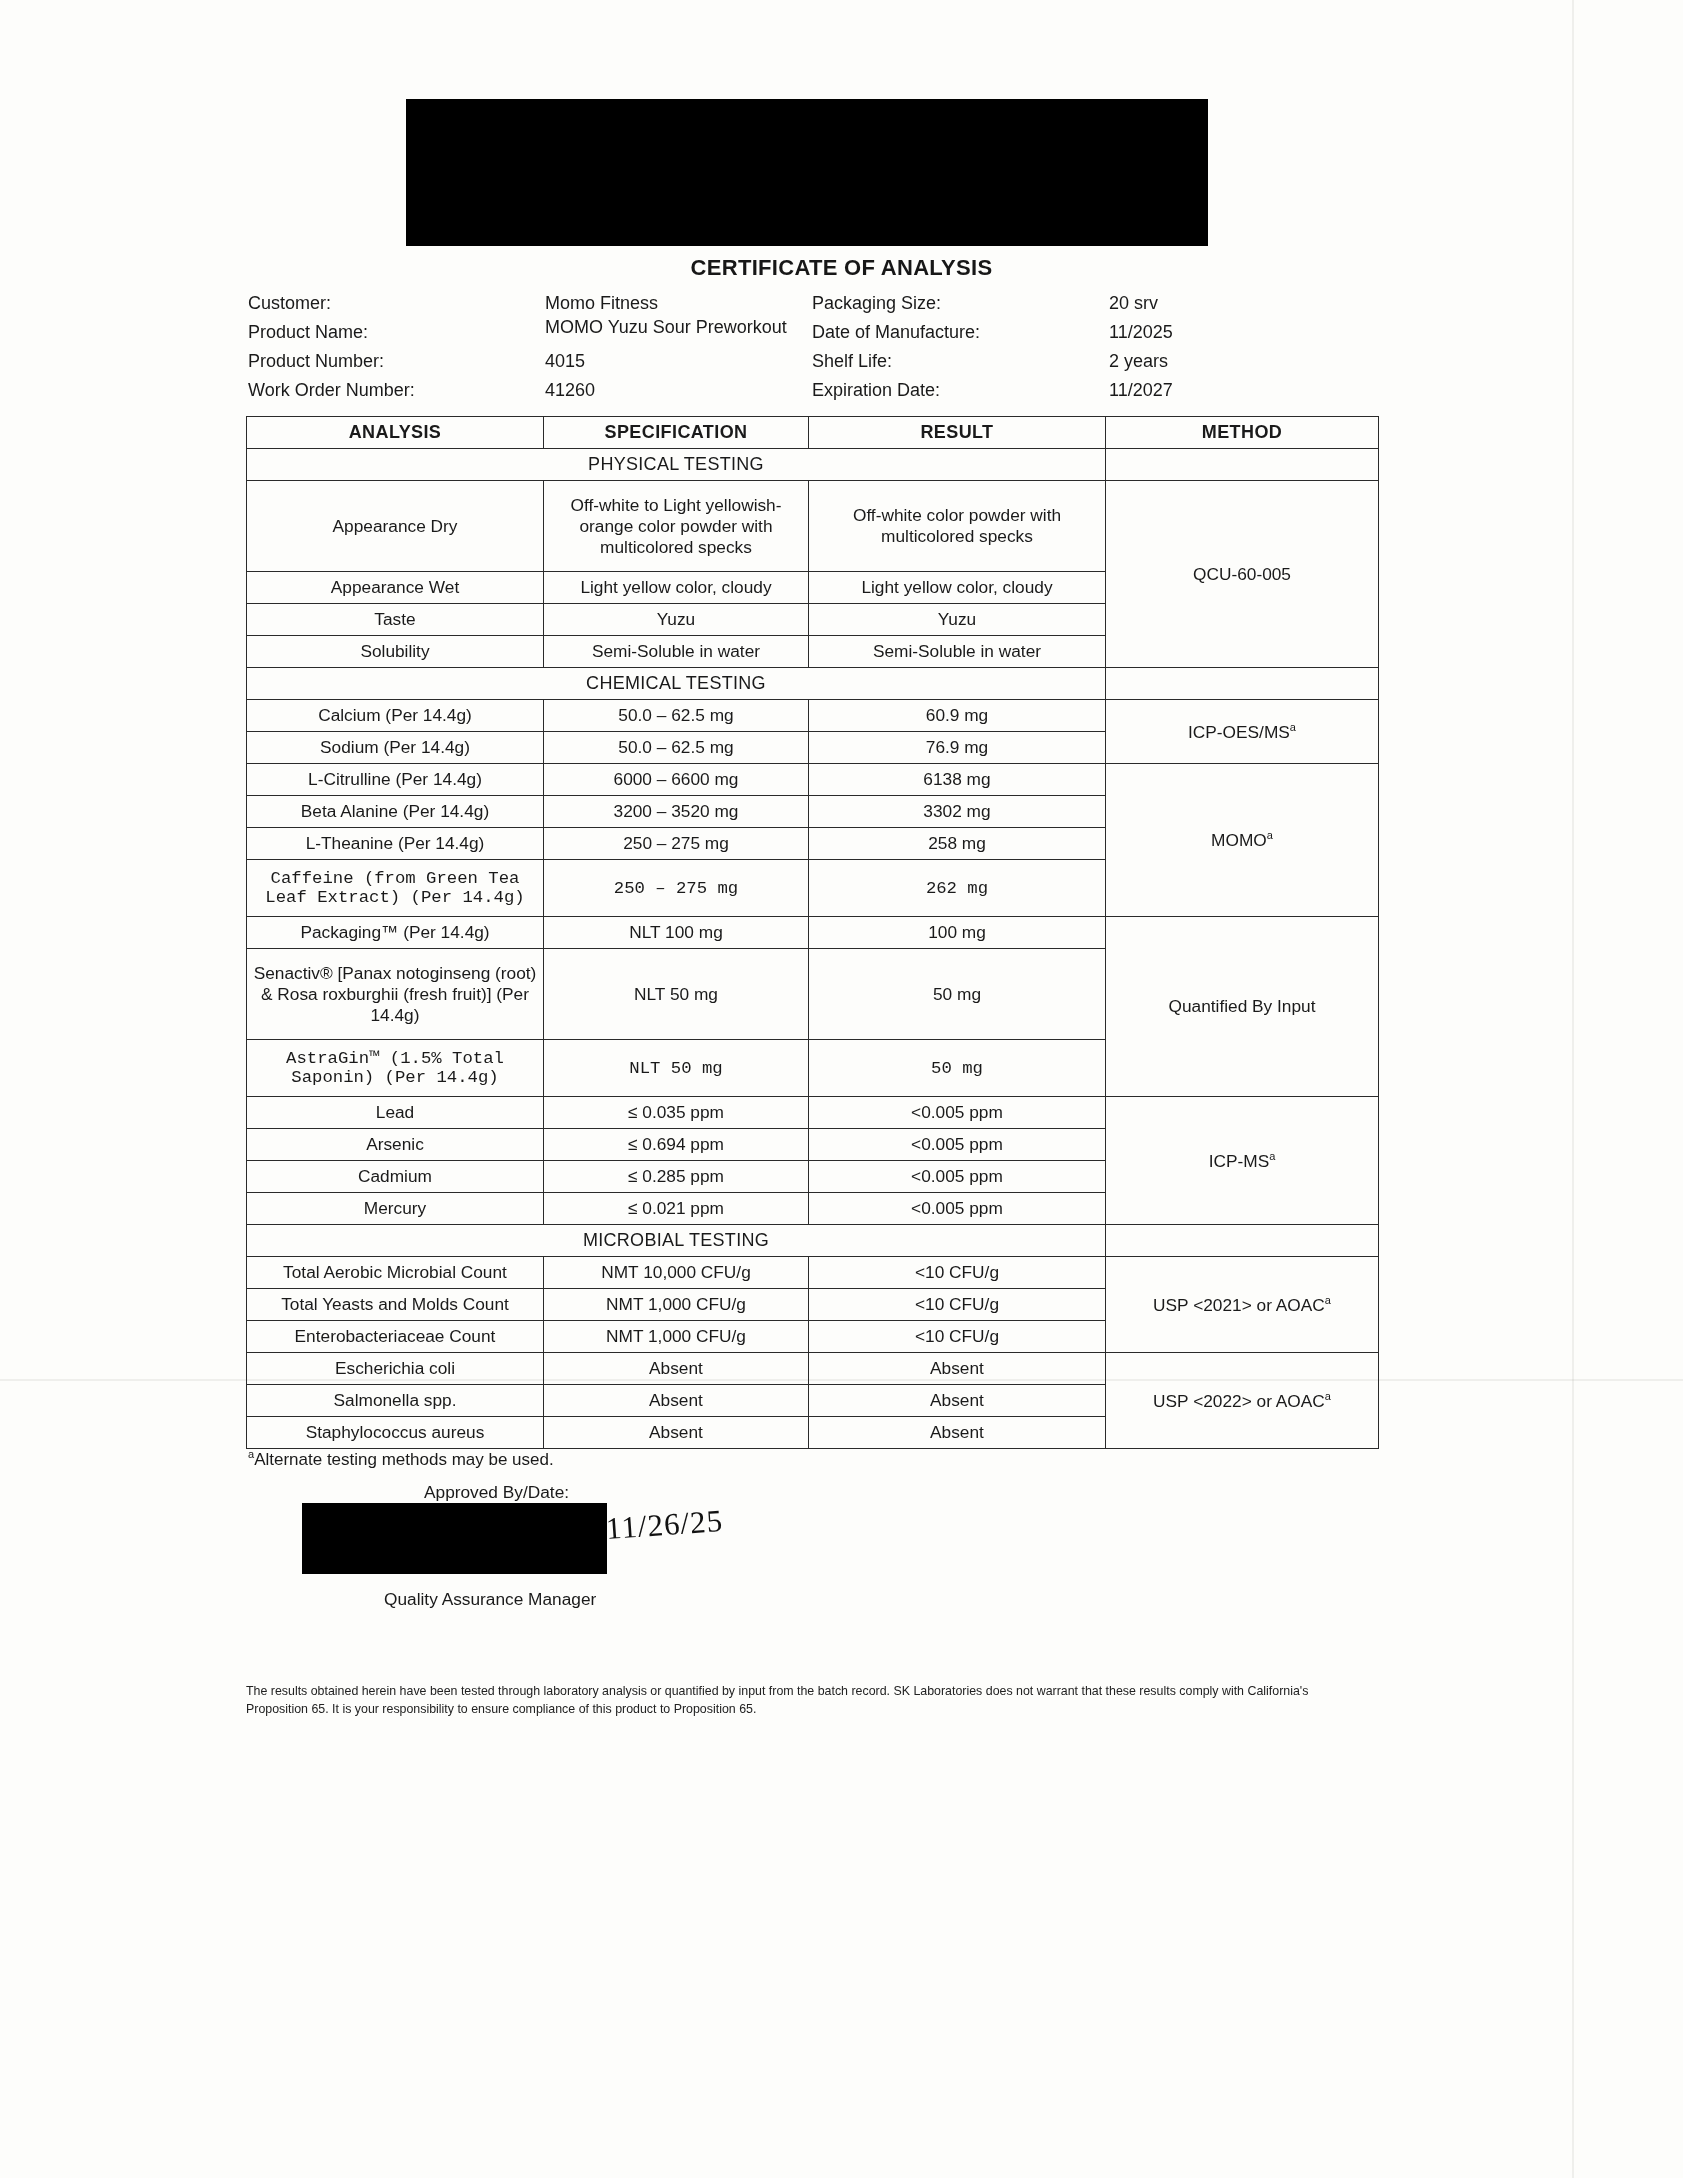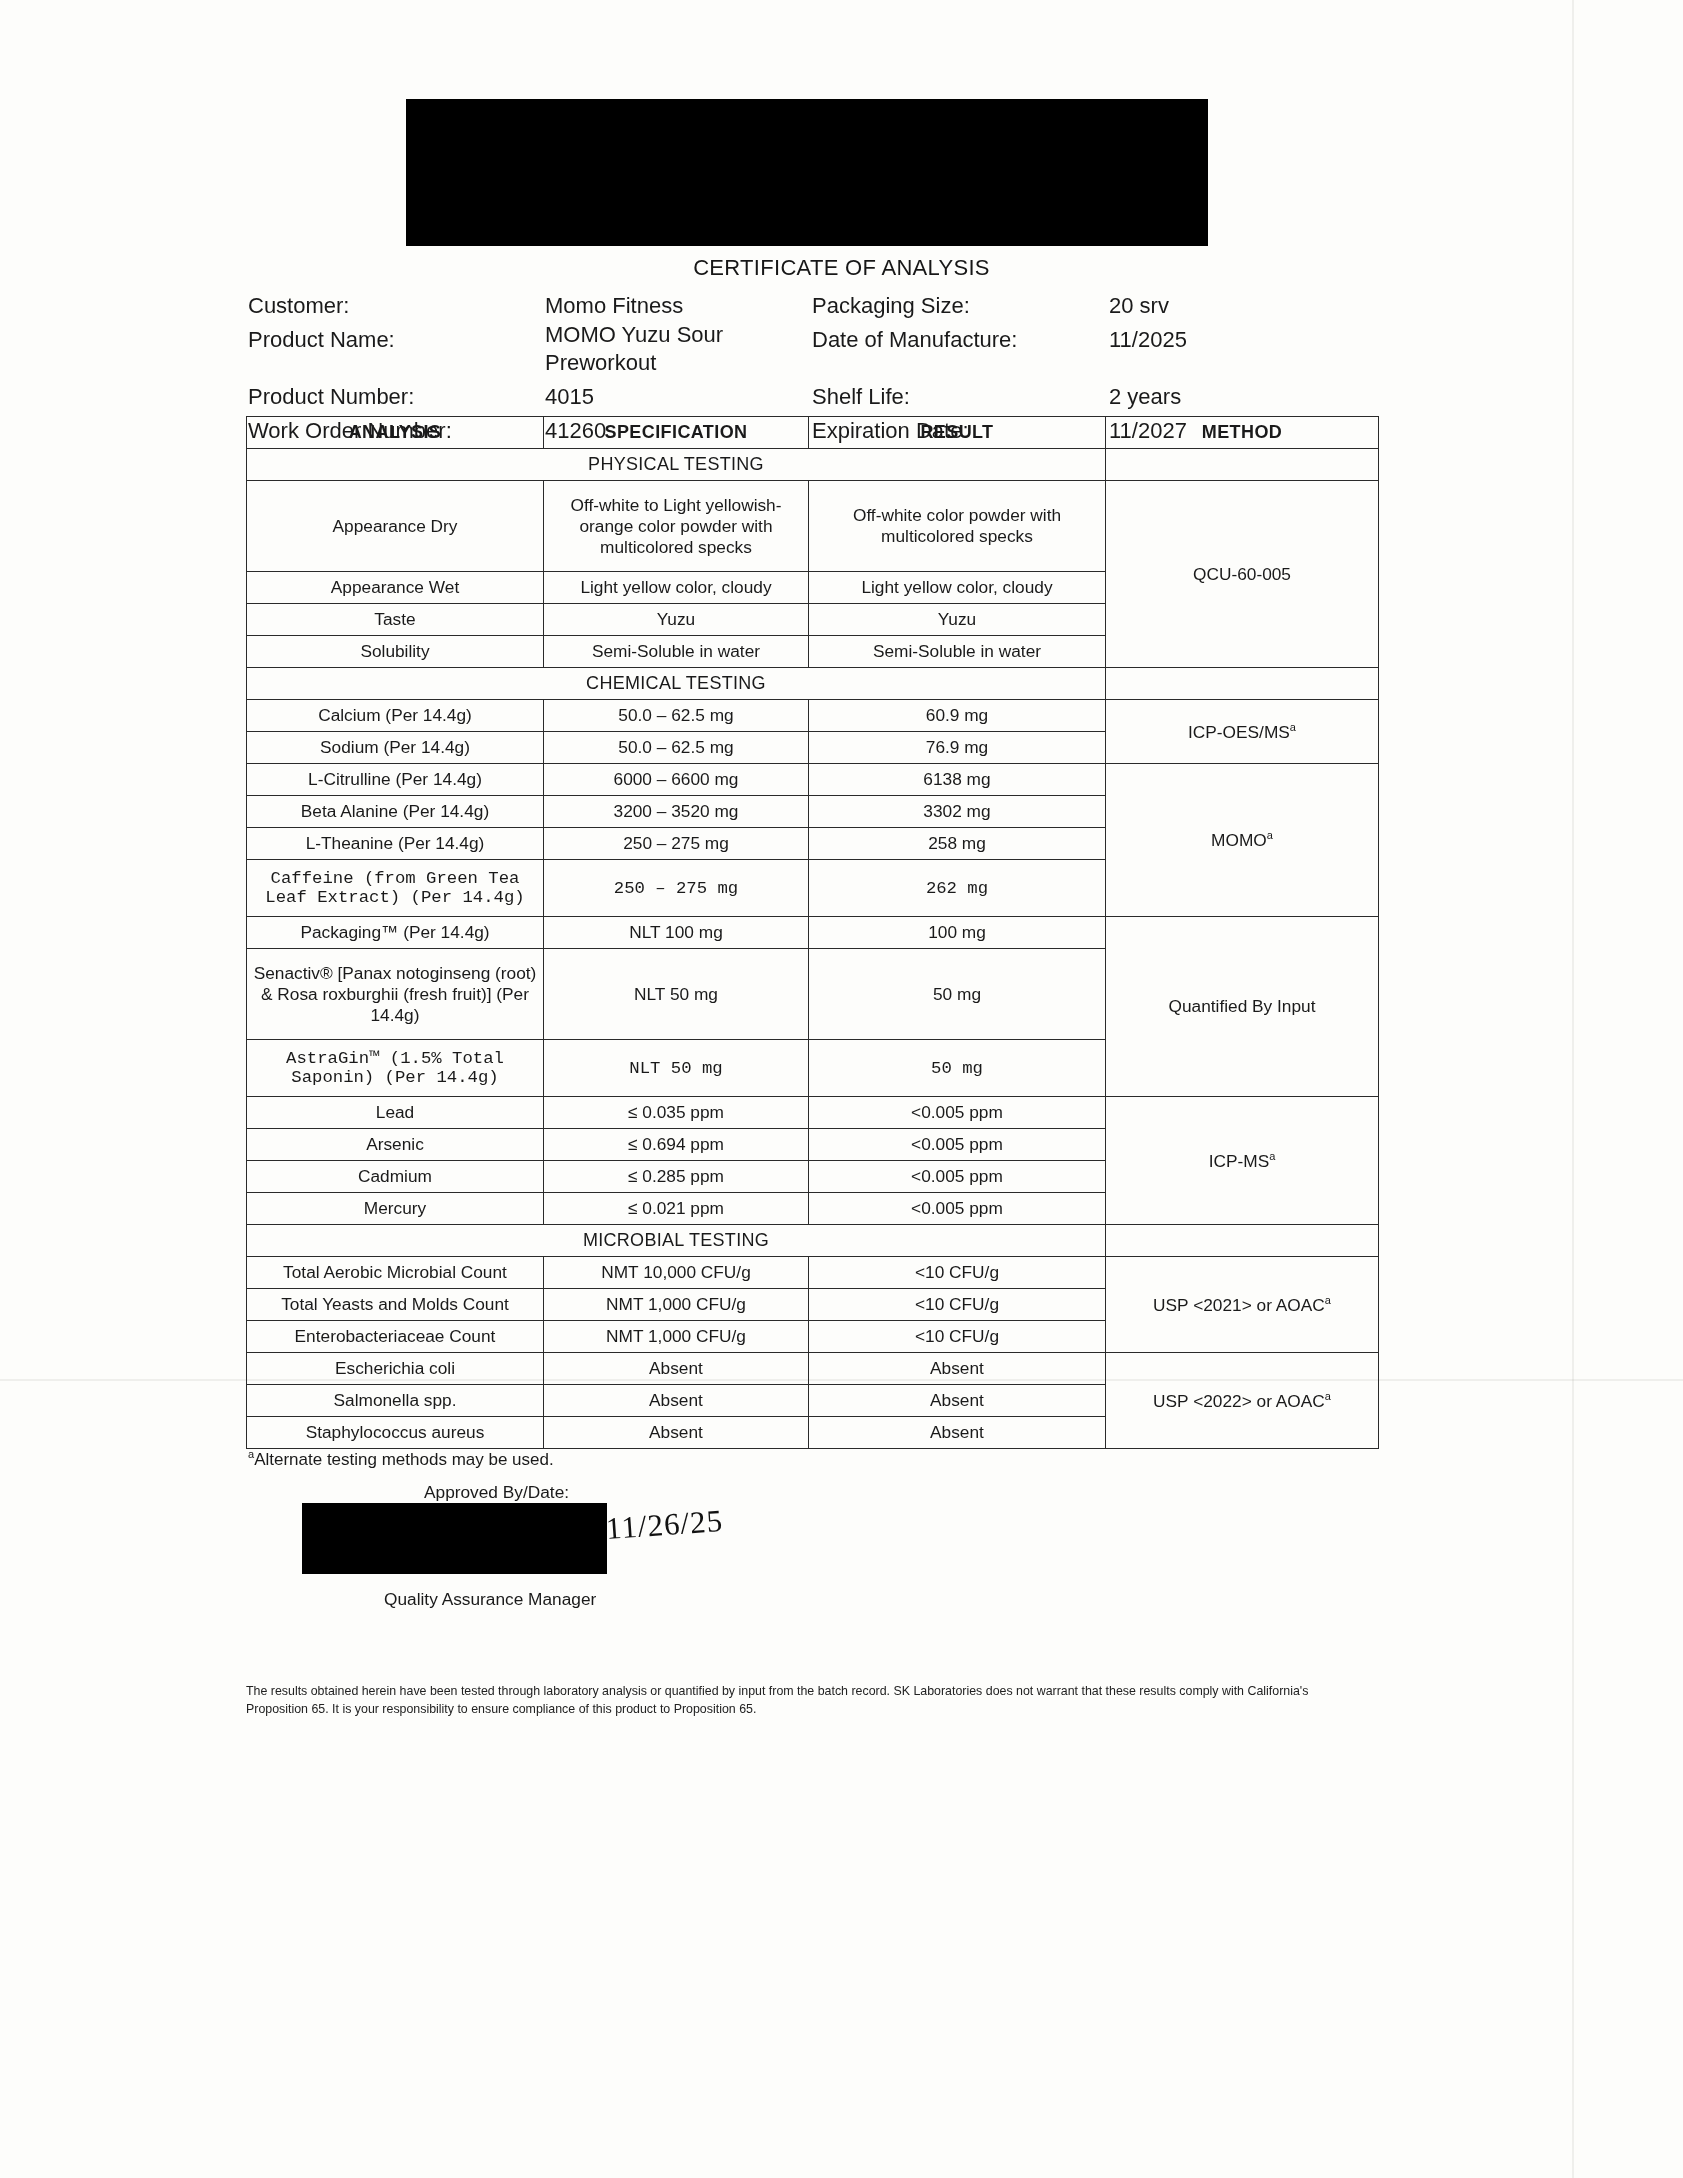--- a/index.html
+++ b/index.html
@@ -36,31 +36,31 @@
     top: 99px;
     width: 802px;
     height: 147px;
   }
   .coa-title {
     position: absolute;
     left: 0; right: 0;
     top: 255px;
     text-align: center;
     font-size: 22px;
-    font-weight: normal;
+    font-weight: bold;
     letter-spacing: 0.3px;
     color: #171717;
   }
   
   .info {
     position: absolute;
     left: 248px;
     top: 287px;
     width: 1134px;
-    font-size: 22px;
+    font-size: 18px;
   }
   .info-row {
     display: flex;
     align-items: flex-start;
     margin-bottom: 2px;
   }
   .ci-label { width: 297px; padding-top: 6px; }
   .ci-value { width: 267px; padding-top: 6px; }
   .ci-label2 { width: 297px; padding-top: 6px; }
   .ci-value2 { width: 248px; padding-top: 6px; }

